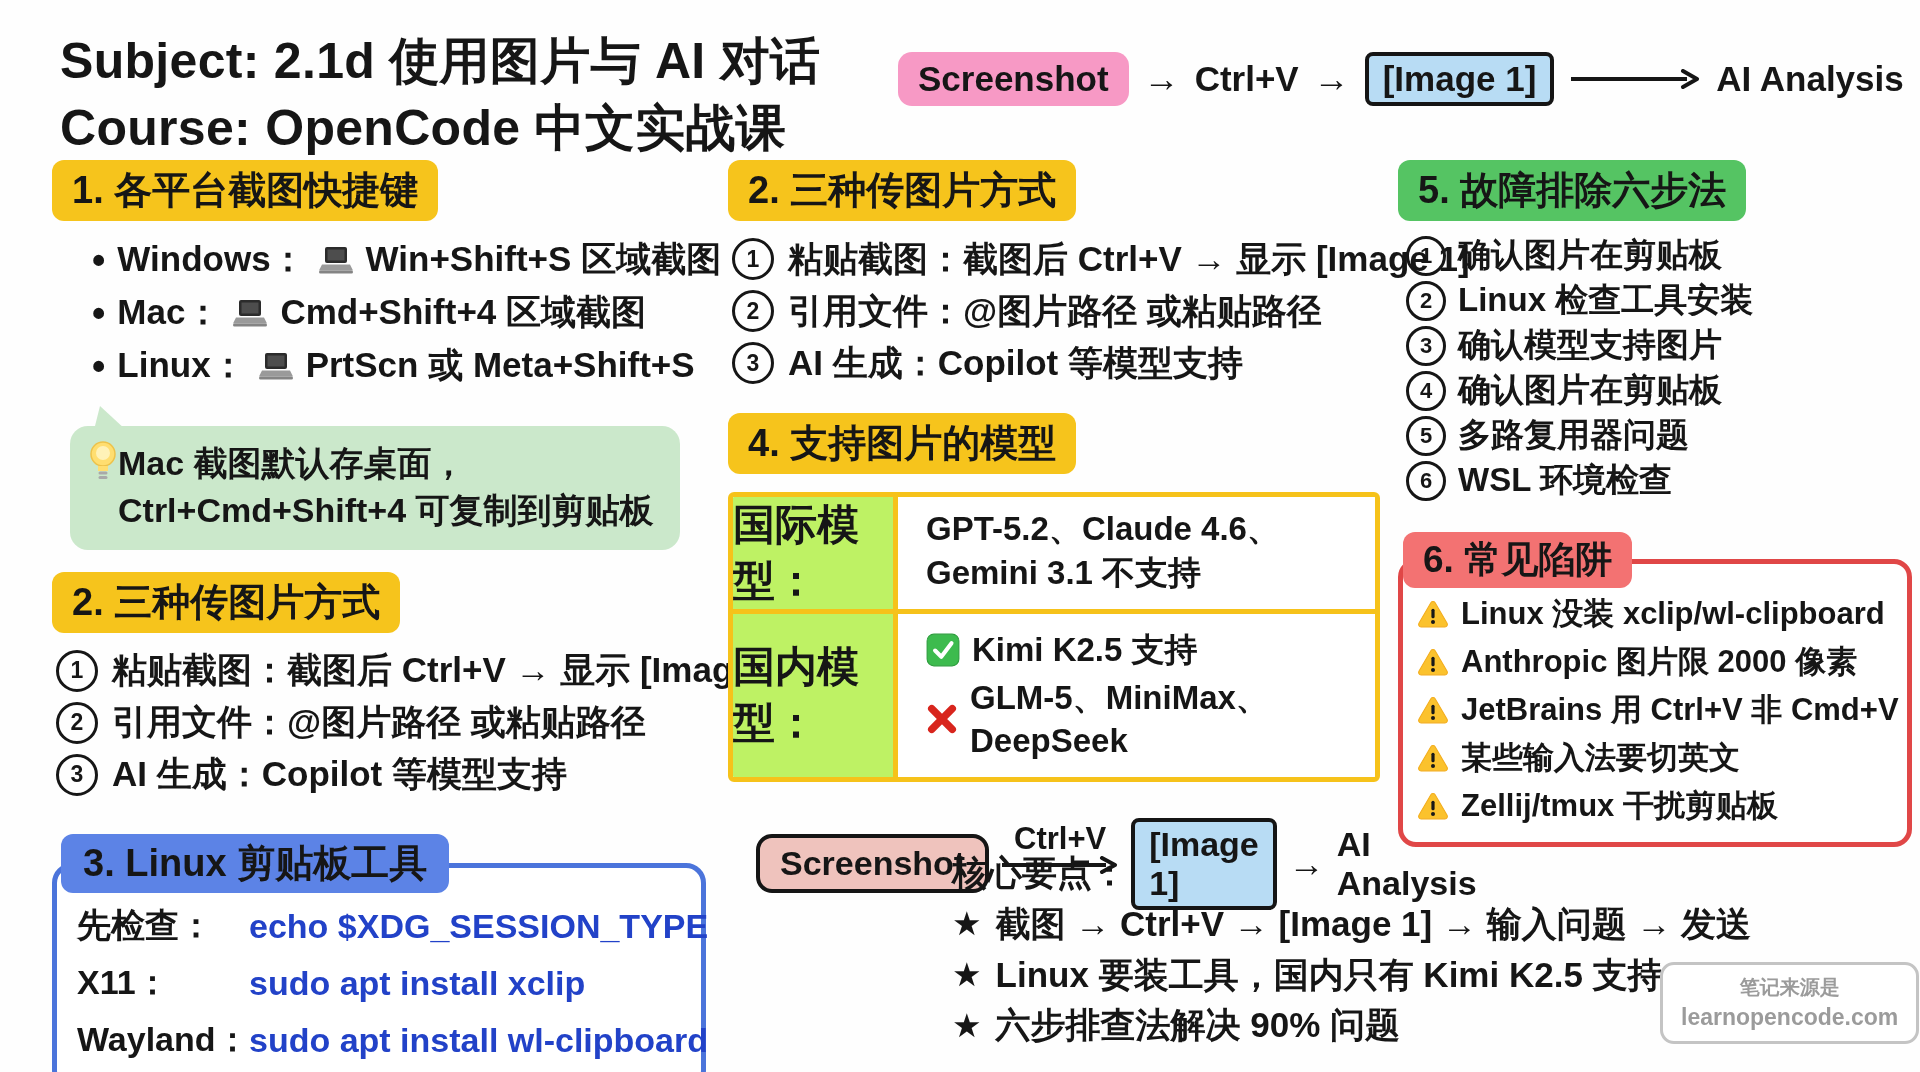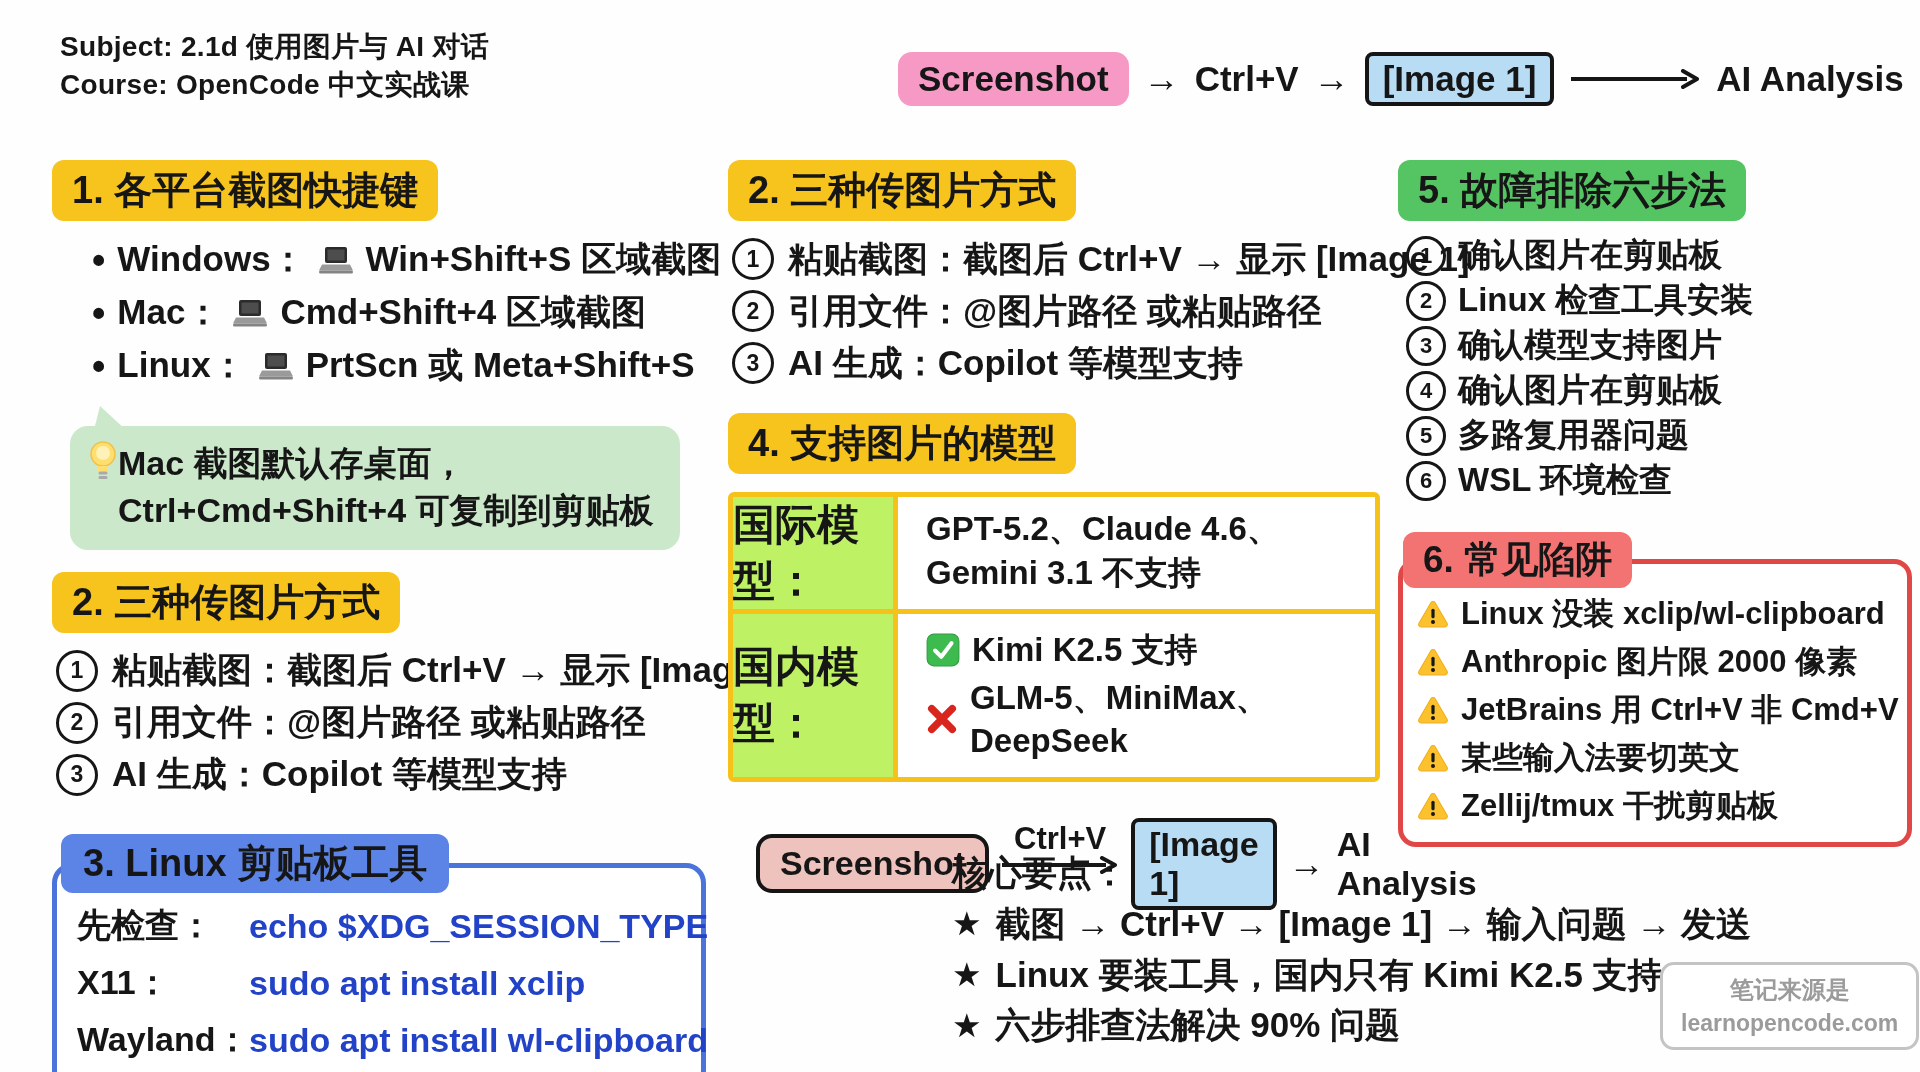--- a/index.html
+++ b/index.html
@@ -3,21 +3,21 @@
 <meta charset="utf-8">
 <title>2.1d 使用图片与 AI 对话</title>
 <style>
   html,body{margin:0;padding:0;background:#ffffff;}
   .canvas{
     position:relative;width:1920px;height:1072px;background:#FEFEFE;
     font-family:"Liberation Sans","DejaVu Sans",sans-serif;
     font-weight:700;color:#161616;overflow:hidden;
   }
   
-  .title-block{position:absolute;left:60px;top:28px;font-size:28px;line-height:1.34;letter-spacing:.3px;}
+  .title-block{position:absolute;left:60px;top:28px;font-size:50px;line-height:1.34;letter-spacing:.3px;}
   
   .top-flow{position:absolute;left:898px;top:52px;display:flex;align-items:center;gap:15px;font-size:35px;}
   .pill-pink{background:#F799C5;border-radius:14px;padding:7px 20px;}
   .imgbox{background:#B8DCF4;border:4px solid #151515;border-radius:8px;padding:3px 14px;}
   .arrow-ch{font-size:36px;}
   .mid-flow{display:flex;align-items:center;gap:12px;margin:36px 0 0 28px;font-size:34px;}
   .pill-salmon{background:#EFC3BD;border:4px solid #151515;border-radius:16px;padding:6px 20px;}
   .ctrlv-arrow{display:flex;flex-direction:column;align-items:center;line-height:1;margin-top:-30px;}
   .ctrlv-arrow .lbl{font-size:31px;margin-bottom:2px;}
   
@@ -67,21 +67,21 @@
   .kp-star{font-size:33px;}
   
   .s6-box{position:relative;margin-top:56px;border:5px solid #E04747;border-radius:18px;
           width:478px;background:#fff;padding:26px 12px 12px 14px;}
   .s6-tab{position:absolute;top:-32px;left:0px;background:#F37272;border-radius:12px;
           padding:3px 20px;font-size:37px;}
   .warn-row{display:flex;align-items:center;gap:12px;font-size:31px;height:48px;white-space:nowrap;}
   
   .badge{position:absolute;left:1660px;top:962px;border:3px solid #C4C4C4;border-radius:14px;
          padding:8px 18px;text-align:center;color:#9B9B9B;background:#fff;line-height:1.4;}
-  .badge .b1{font-size:24px;}
+  .badge .b1{font-size:20px;}
   .badge .b2{font-size:23px;}
   .icon{flex:0 0 auto;display:inline-flex;}
 </style>
 </head>
 <body>
 
 <div class="canvas">
 
   <div class="title-block">
     <div>Subject: 2.1d 使用图片与 AI 对话</div>

